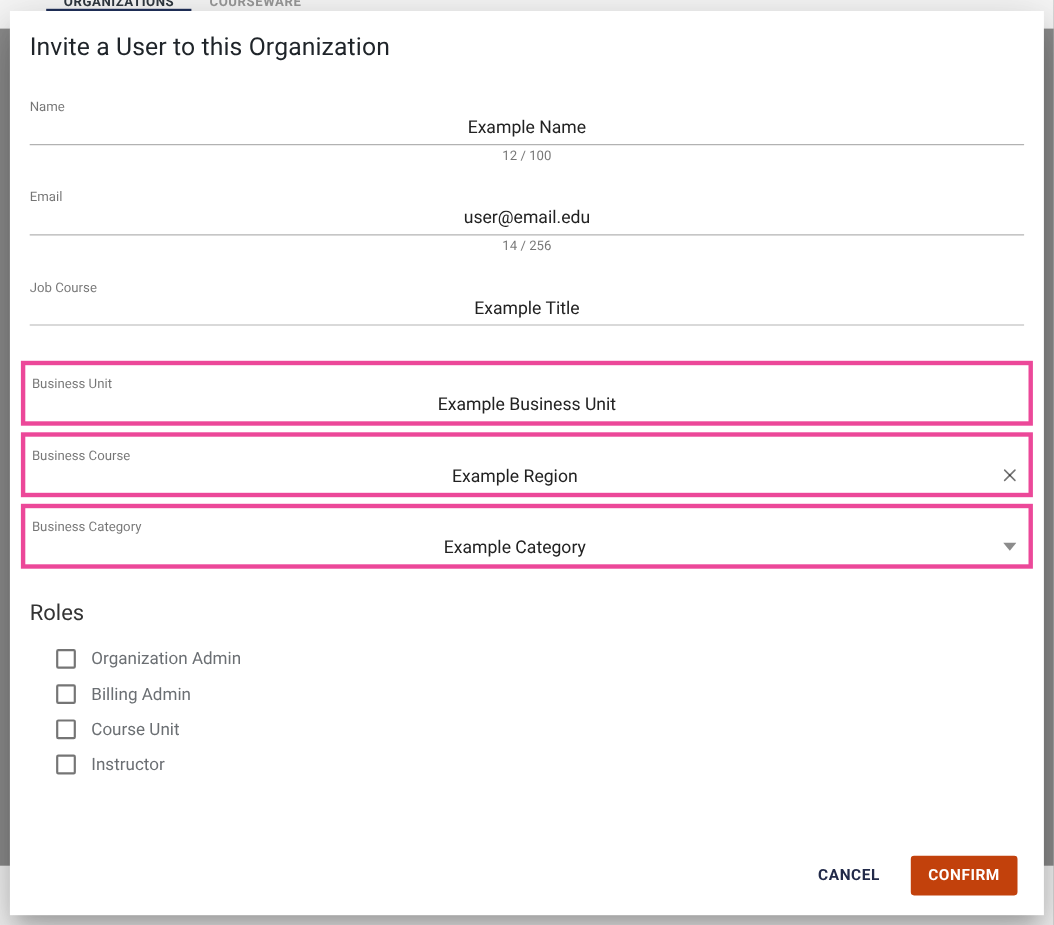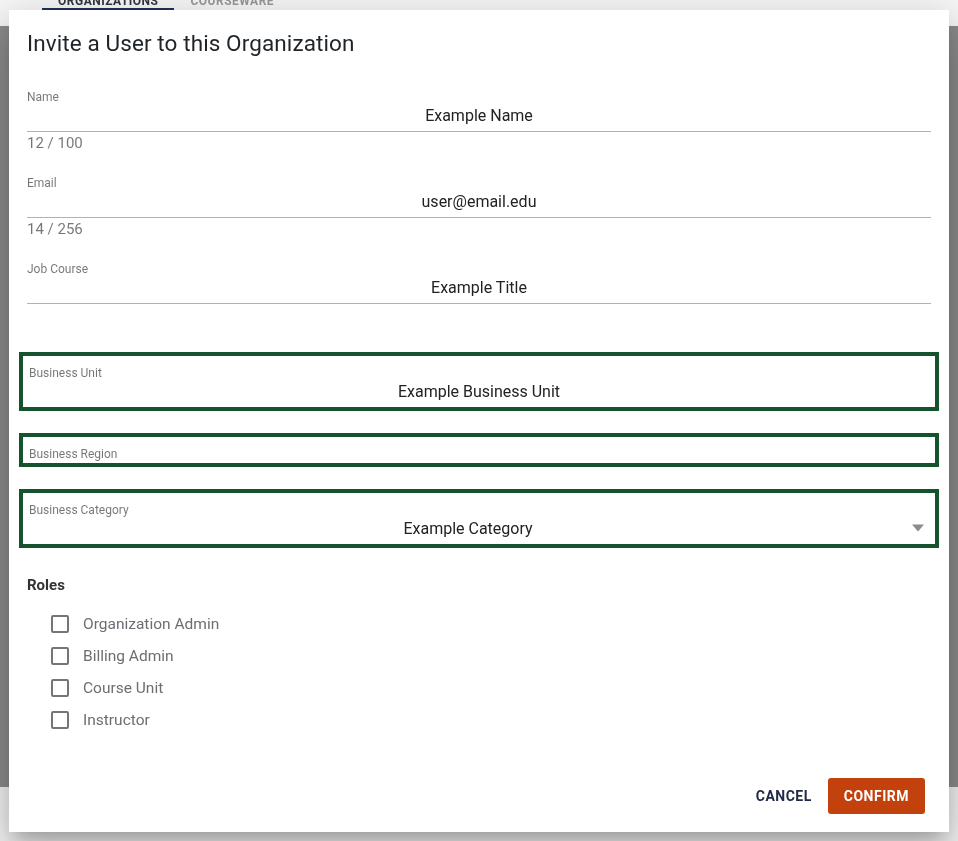--- a/index.html
+++ b/index.html
@@ -81,49 +81,48 @@
     border-bottom: 1px solid rgba(0,0,0,.30);
     outline: none;
     font-size: 16px;
     color: #222;
     padding: 4px 0 6px 0;
     background: transparent;
     font-family: inherit;
     text-align: center;
   }
   .field-counter {
-    font-size: 15px;
+    font-size: 12px;
     color: rgba(0,0,0,.54);
-    text-align: left;
+    text-align: center;
     margin-top: 2px;
   }
   .highlight {
-    border: 4px solid #14532d;
-    margin: 22px -8px 0 -8px;
+    border: 4px solid #ec4899;
+    margin: 6px -8px 0 -8px;
     padding: 6px 6px 4px 6px;
   }
   .highlight .field { margin-top: 0; padding-top: 16px; }
   .highlight .field-label { top: 4px; }
   .highlight .field-input { border-bottom: none; padding-bottom: 2px; }
   .input-row { display: flex; align-items: center; }
   .input-row .field-input { flex: 1; }
   .clear-icon, .dropdown-icon {
     display: inline-flex;
     align-items: center;
     justify-content: center;
     width: 22px; height: 22px;
     color: rgba(0,0,0,.54);
   }
   .clear-icon svg, .dropdown-icon svg { width: 16px; height: 16px; }
   .dropdown-icon svg { width: 12px; height: 12px; }
   .roles-title {
-    font-size: 15px;
+    font-size: 20px;
     color: #333;
     margin-top: 28px;
-    font-weight: bold;
   }
   .roles-list { margin: 14px 0 0 24px; }
   .role-item {
     display: flex;
     align-items: center;
     height: 32px;
     cursor: pointer;
   }
   .checkbox {
     width: 18px; height: 18px;
@@ -133,20 +132,21 @@
     flex-shrink: 0;
   }
   .role-label {
     font-size: 15.5px;
     color: #6b6f73;
   }
   .modal-actions {
     display: flex;
     justify-content: flex-end;
     align-items: flex-end;
+    gap: 12px;
     padding: 14px 24px 18px 24px;
   }
   .btn {
     font-size: 14px;
     font-weight: 700;
     letter-spacing: 0.5px;
     padding: 10px 16px;
     border-radius: 3px;
     border: none;
     cursor: pointer;
@@ -195,21 +195,30 @@
 
     <div class="highlight">
       <div class="field">
         <label class="field-label">Business Unit</label>
         <input class="field-input" type="text" value="Example Business Unit" style="">
       </div>
     </div>
 
     <div class="highlight">
       <div class="field">
-        <label class="field-label">Business Region</label>
+        <label class="field-label">Business Course</label>
+        <div class="input-row">
+          <input class="field-input" type="text" value="Example Region" style="">
+          <span class="clear-icon">
+            <svg viewBox="0 0 24 24" fill="none" stroke="currentColor" stroke-width="2.2" stroke-linecap="round">
+                <line x1="5" y1="5" x2="19" y2="19"></line>
+                <line x1="19" y1="5" x2="5" y2="19"></line>
+              </svg>
+          </span>
+        </div>
       </div>
     </div>
 
     <div class="highlight">
       <div class="field">
         <label class="field-label">Business Category</label>
         <div class="input-row">
           <input class="field-input" type="text" value="Example Category" style="">
           <span class="dropdown-icon">
             <svg viewBox="0 0 10 6">

